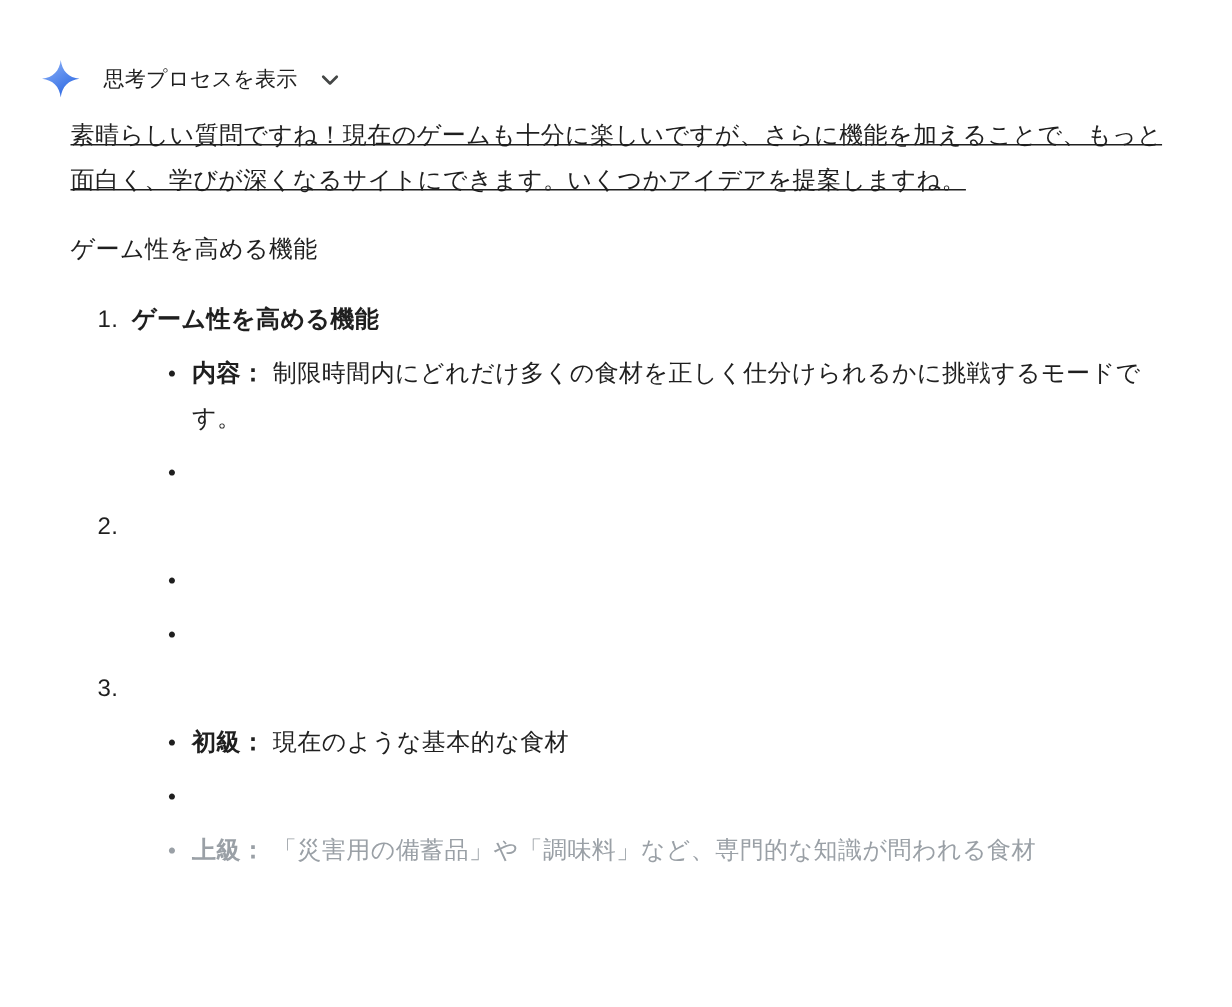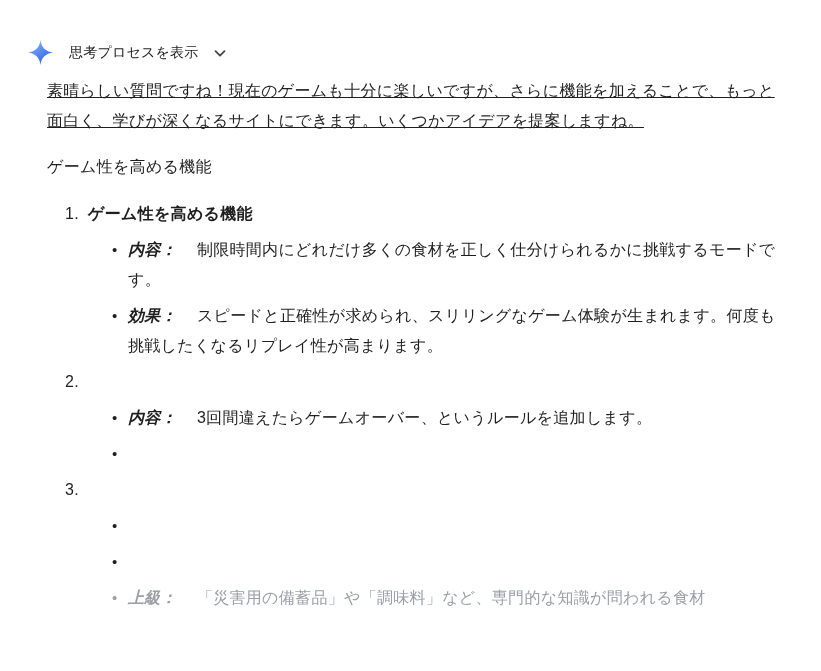--- a/index.html
+++ b/index.html
@@ -51,21 +51,21 @@
     margin-bottom: 6px;
     font-weight: 700;
   }
   .num { flex: 0 0 23px; font-weight: 400; }
   .bul {
     display: flex;
     padding-left: 65px;
     margin-bottom: 6px;
   }
   .dot { flex: 0 0 16px; font-size: 15px; }
-  .blabel { font-weight: 700; margin-right: 20px; font-style: italic; }
+  .blabel { font-weight: 700; margin-right: 5px; }
   .muted, .muted .dot, .muted .blabel { color: #9aa0a6; }
 </style>
 </head>
 <body>
 
 <button class="thought-toggle">
   <span class="sparkle">
     <svg width="25" height="25" viewBox="0 0 24 24">
       <defs>
         <linearGradient id="sparkGrad" x1="0.15" y1="0" x2="0.85" y2="1">
@@ -96,43 +96,42 @@
       <div class="oli-title">
         <span class="num">1.</span>
         <span>ゲーム性を高める機能</span>
       </div>
       <div class="bul">
         <span class="dot">•</span>
         <span><span class="blabel">内容：</span><span>制限時間内にどれだけ多くの食材を正しく仕分けられるかに挑戦するモードです。</span></span>
       </div>
       <div class="bul">
         <span class="dot">•</span>
-        <span><span class="blabel">効果：</span><span>スピードと正確性が求められ、スリリングなゲーム体験が生まれます。何度も挑戦したくなるリプレイ性が高まります。</span></span>
       </div>
     </div>
 
     <div>
       <div class="oli-title">
         <span class="num">2.</span>
       </div>
       <div class="bul">
         <span class="dot">•</span>
-        <span><span class="blabel">内容：</span><span>3回間違えたらゲームオーバー、というルールを追加します。</span></span>
       </div>
       <div class="bul">
         <span class="dot">•</span>
       </div>
     </div>
 
     <div>
       <div class="oli-title">
         <span class="num">3.</span>
       </div>
       <div class="bul">
         <span class="dot">•</span>
+        <span><span class="blabel">初級：</span><span>現在のような基本的な食材</span></span>
       </div>
       <div class="bul">
         <span class="dot">•</span>
       </div>
       <div class="bul muted">
         <span class="dot">•</span>
         <span><span class="blabel">上級：</span><span>「災害用の備蓄品」や「調味料」など、専門的な知識が問われる食材</span></span>
       </div>
     </div>
 

